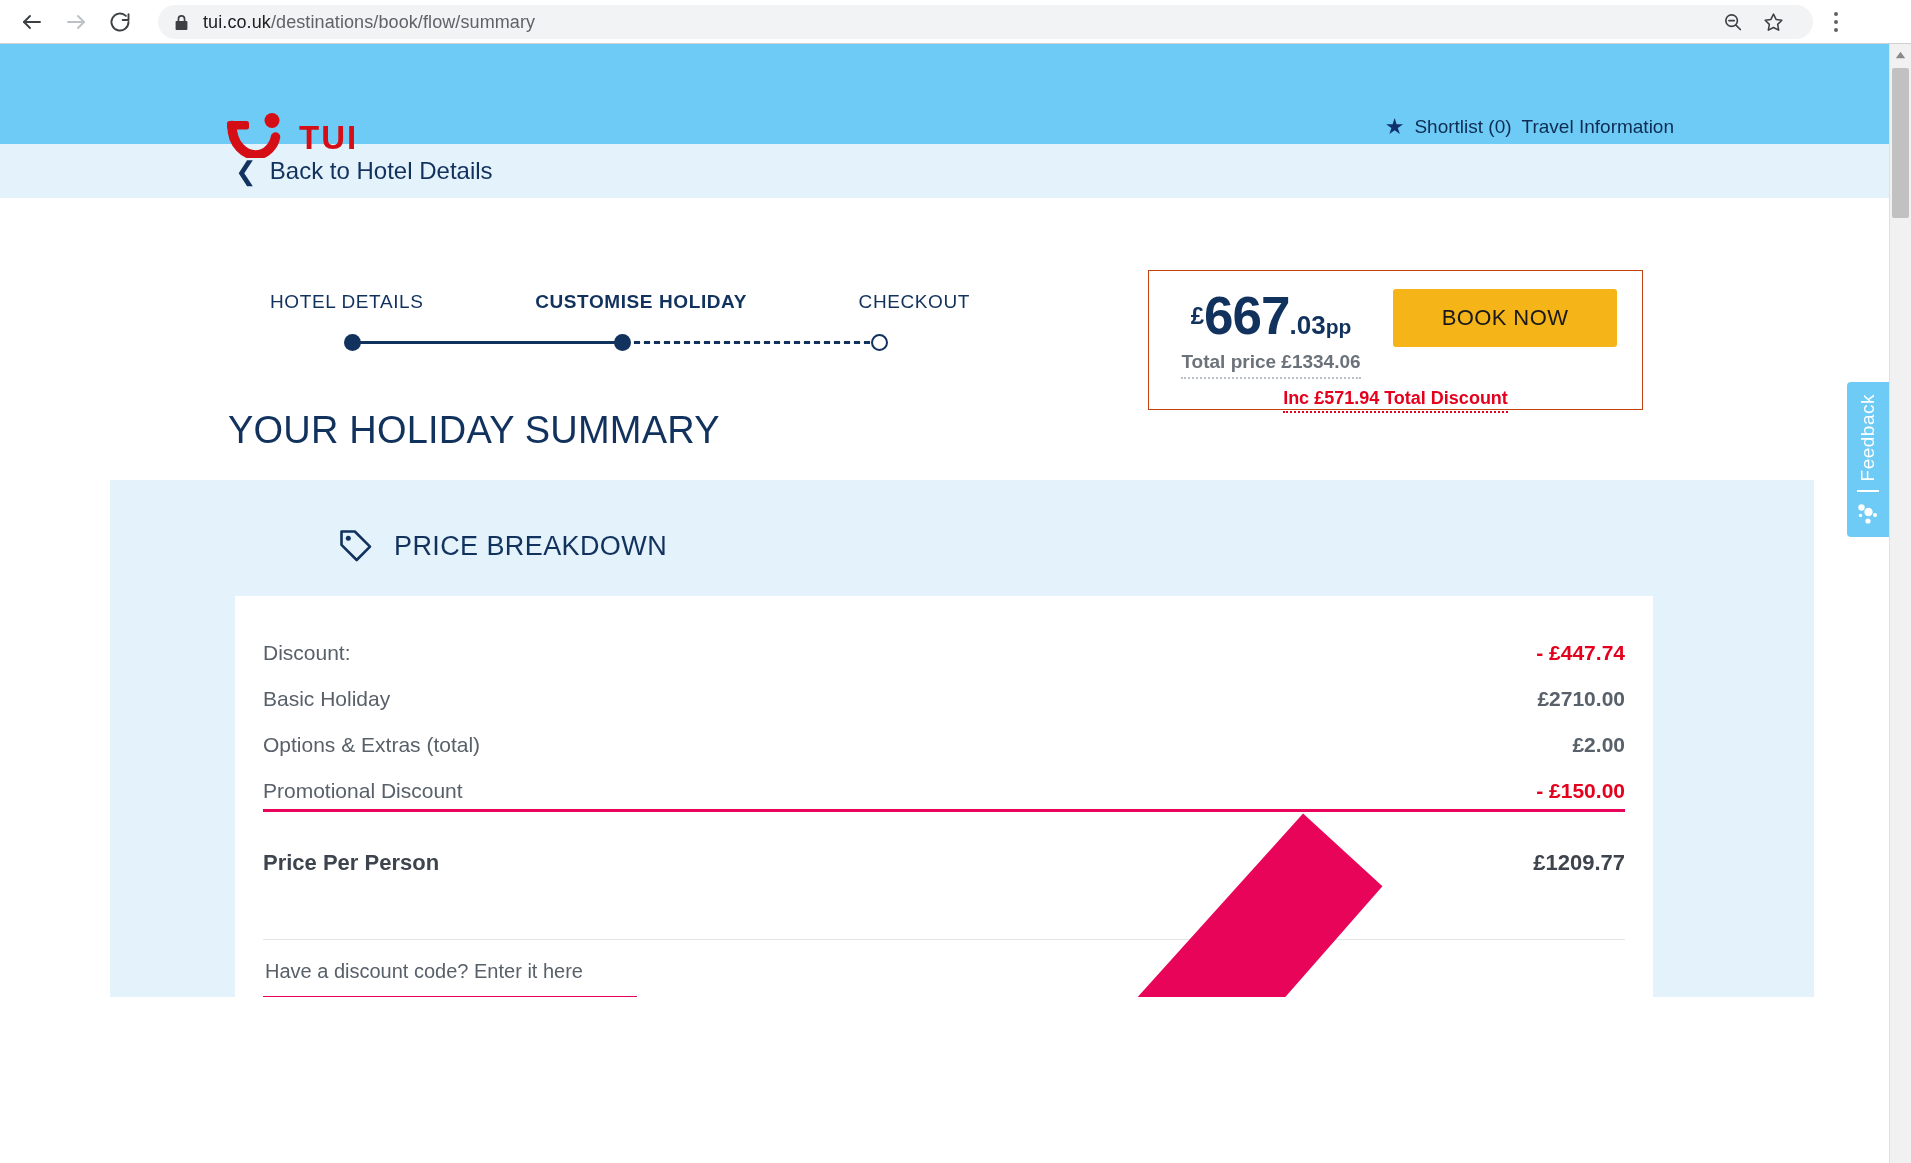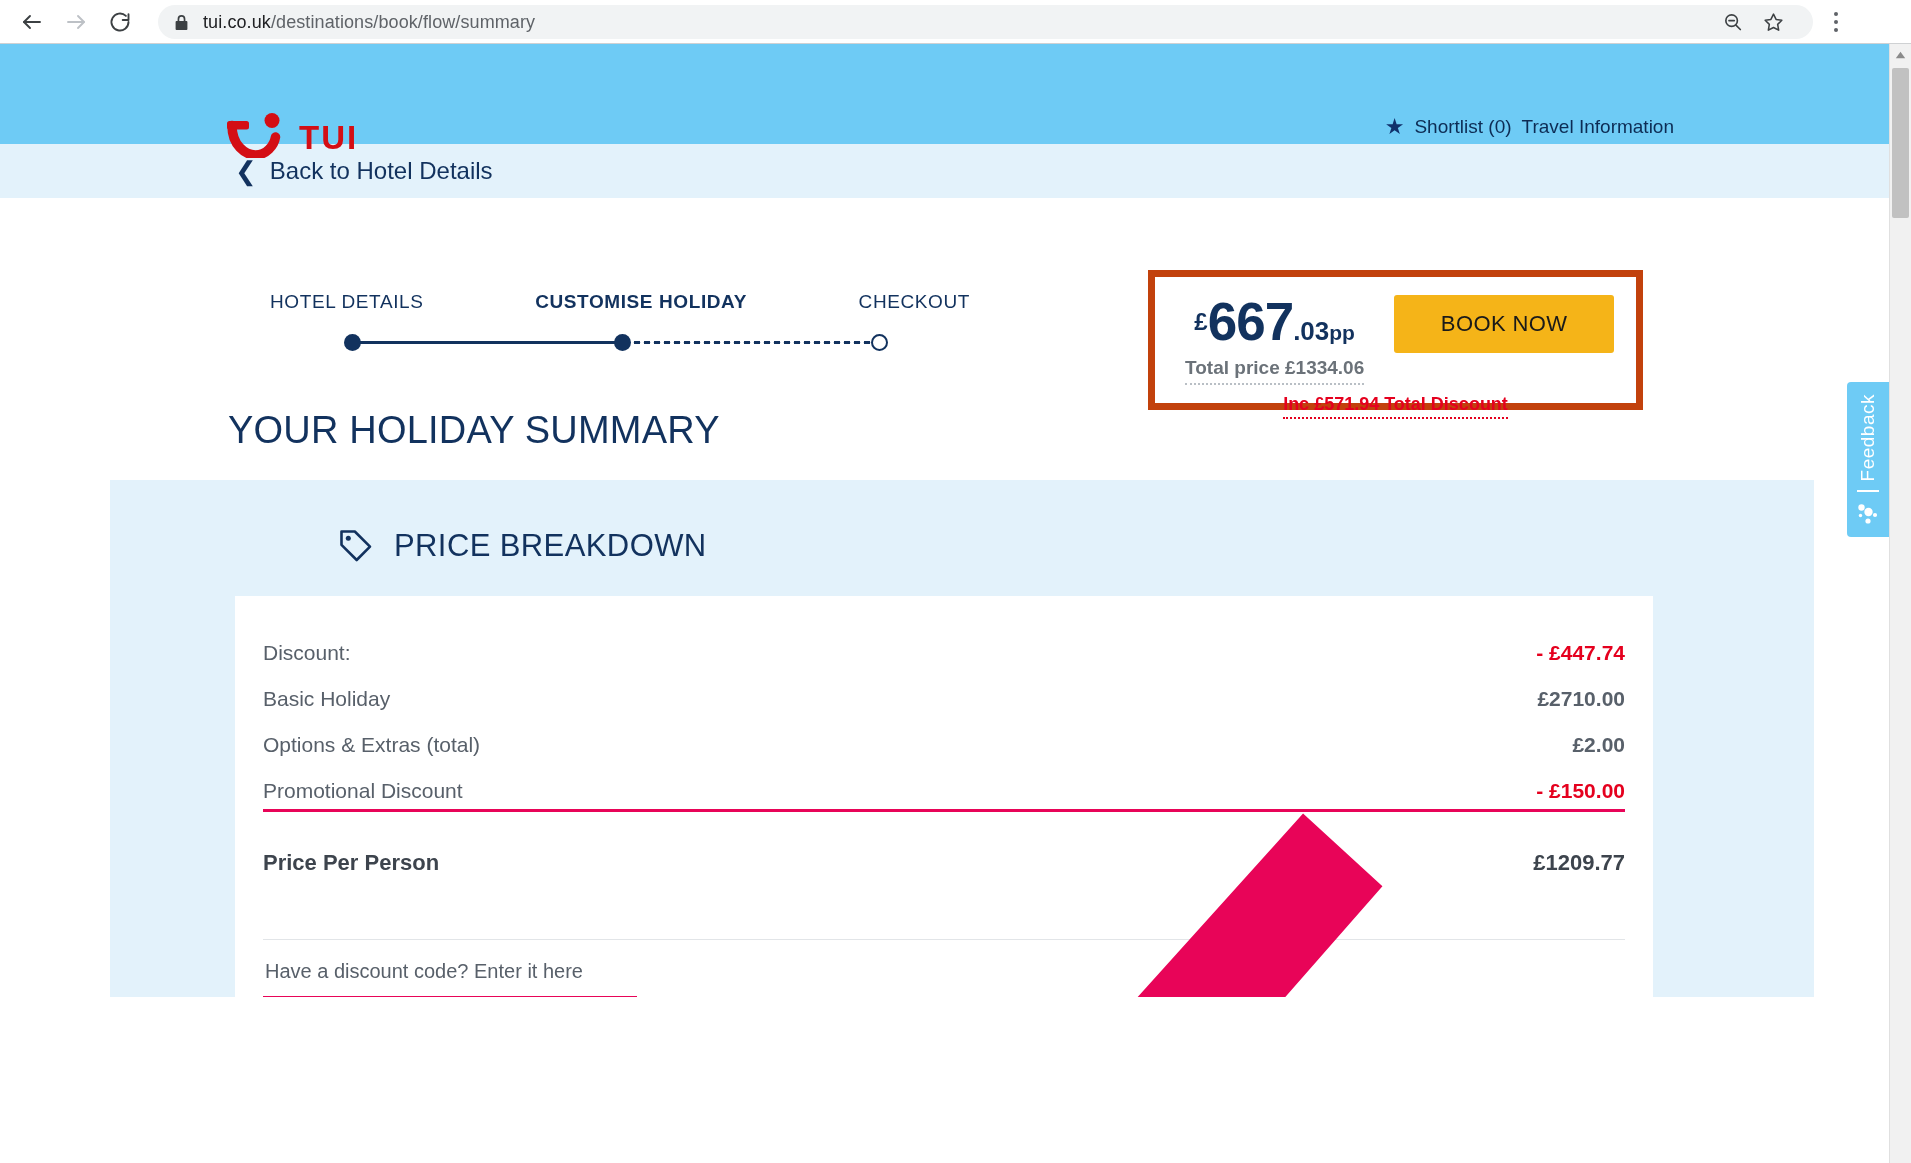--- a/index.html
+++ b/index.html
@@ -111,21 +111,21 @@
     position: absolute; top: 4px; width: 17px; height: 17px; border-radius: 50%;
     background: #12325e;
   }
   .dot.d1 { left: 74px; }
   .dot.d2 { left: 344px; }
   .dot.d3 { left: 601px; background: #ffffff; border: 2px solid #12325e; width: 17px; height: 17px; }
 
   .price-box {
     position: absolute; left: 1148px; top: 29px;
     width: 495px; height: 140px;
-    background: #ffffff; border: 7px solid #c2410c;
+    background: #ffffff; border: 1px solid #c2410c;
     display: flex; flex-direction: column;
   }
   .price-box-top { display: flex; align-items: flex-start; padding: 18px 22px 0 0; }
   .price-left { width: 244px; text-align: center; }
   .price-big { color: #12325e; line-height: 1; white-space: nowrap; }
   .price-big .cur { font-size: 24px; font-weight: bold; vertical-align: 10px; }
   .price-big .num { font-size: 53px; font-weight: bold; letter-spacing: -1px; }
   .price-big .dec { font-size: 26px; font-weight: bold; }
   .price-big .pp { font-size: 21px; font-weight: bold; }
   .total-price-sub {
@@ -154,21 +154,21 @@
 
   .panel {
     position: relative; margin: 28px 0 0 110px; width: 1704px; min-height: 655px;
     background: #E3F2FB;
   }
   .panel-head {
     display: flex; align-items: center; gap: 18px;
     padding: 46px 0 0 226px;
   }
   .tag-icon { display: flex; align-items: center; }
-  .panel-head-title { font-size: 31px; color: #12325e; letter-spacing: 0.4px; }
+  .panel-head-title { font-size: 27px; color: #12325e; letter-spacing: 0.4px; }
 
   .card {
     margin: 30px 0 0 125px; width: 1418px; background: #ffffff;
     padding: 40px 28px 44px 28px; position: relative;
   }
 
   .rows { padding: 0 0 0 0; }
   .prow {
     display: flex; justify-content: space-between; align-items: baseline;
     font-size: 21px; color: #58606a; padding: 5px 0 17px 0;

